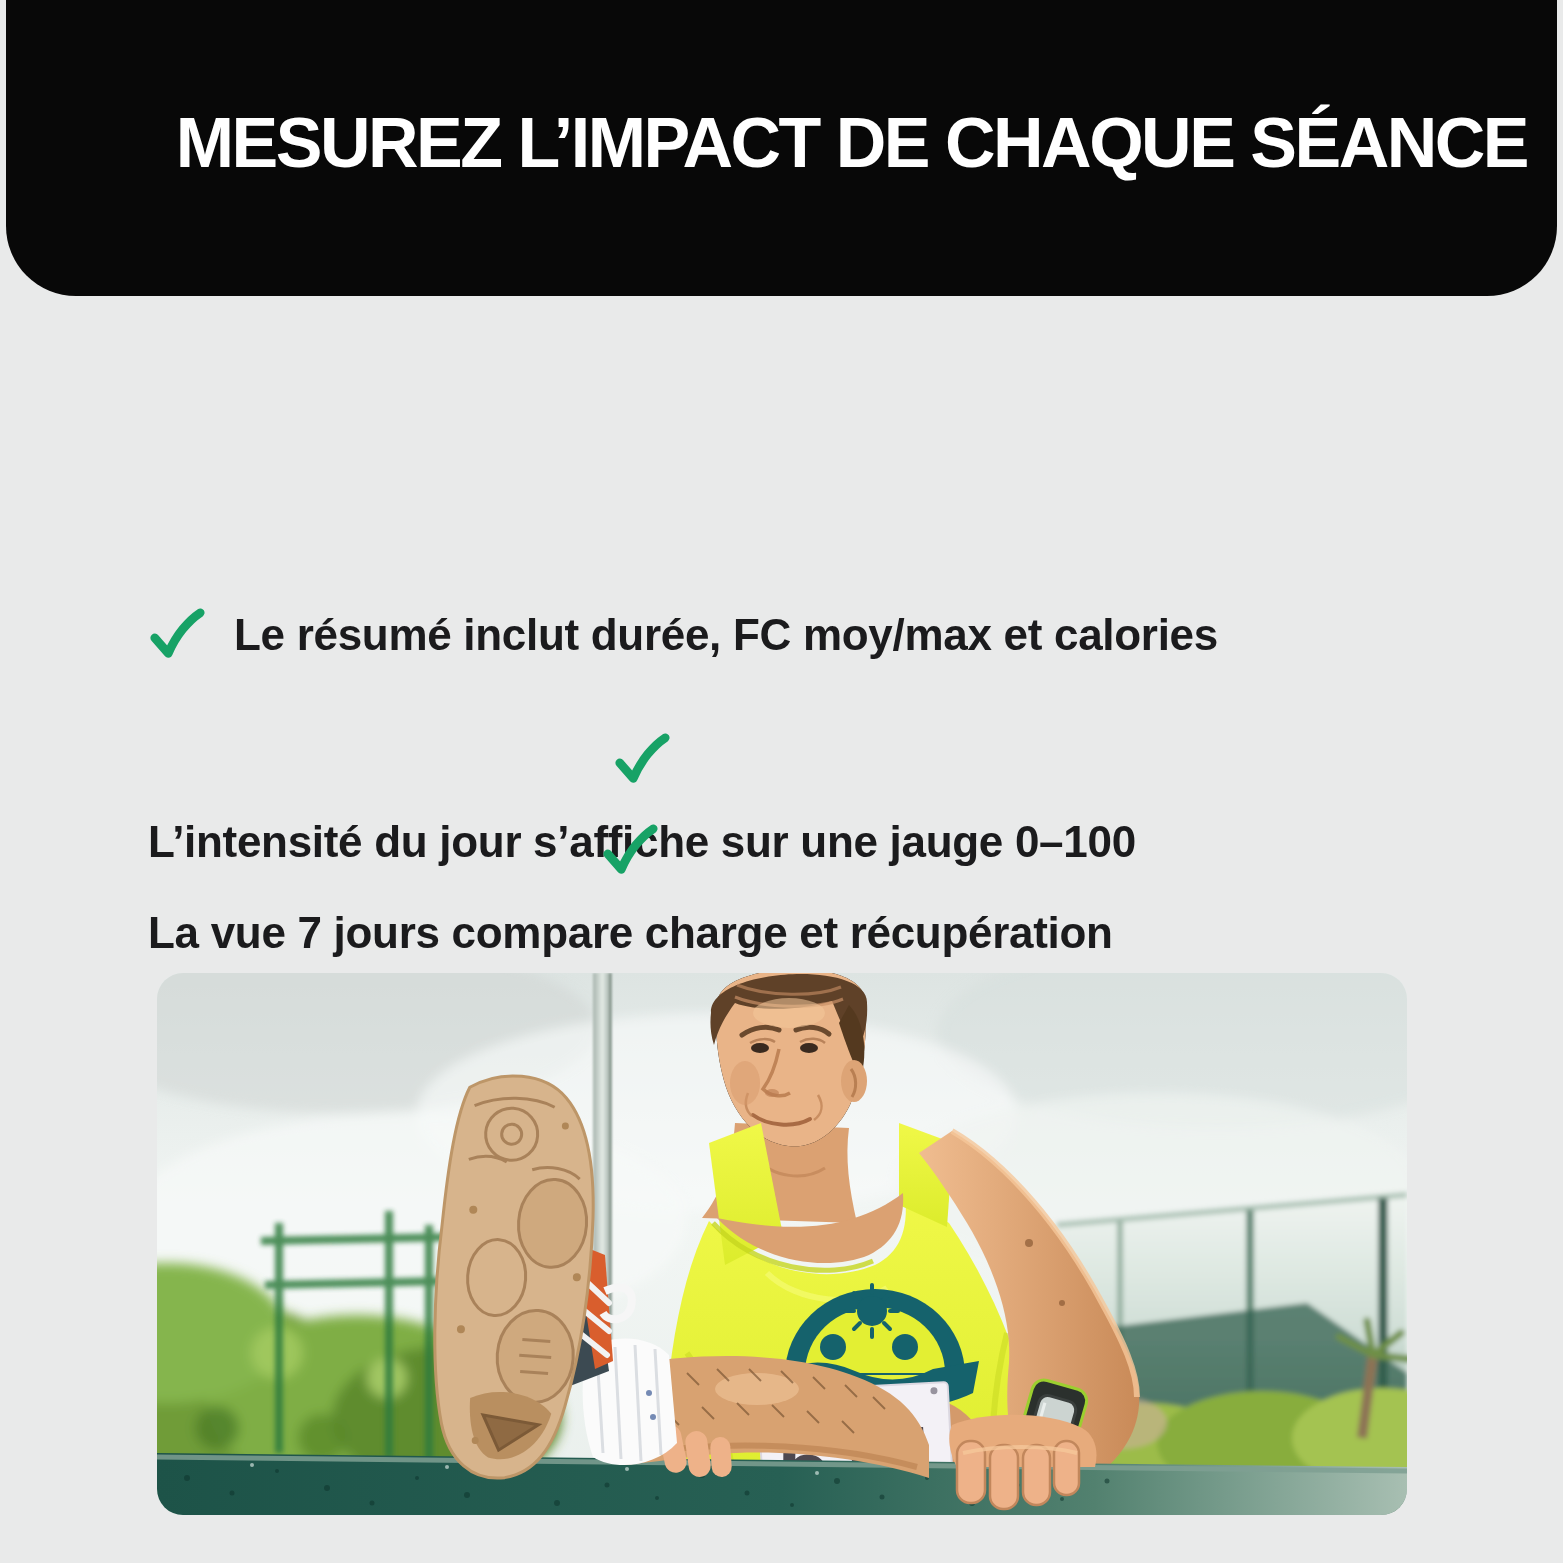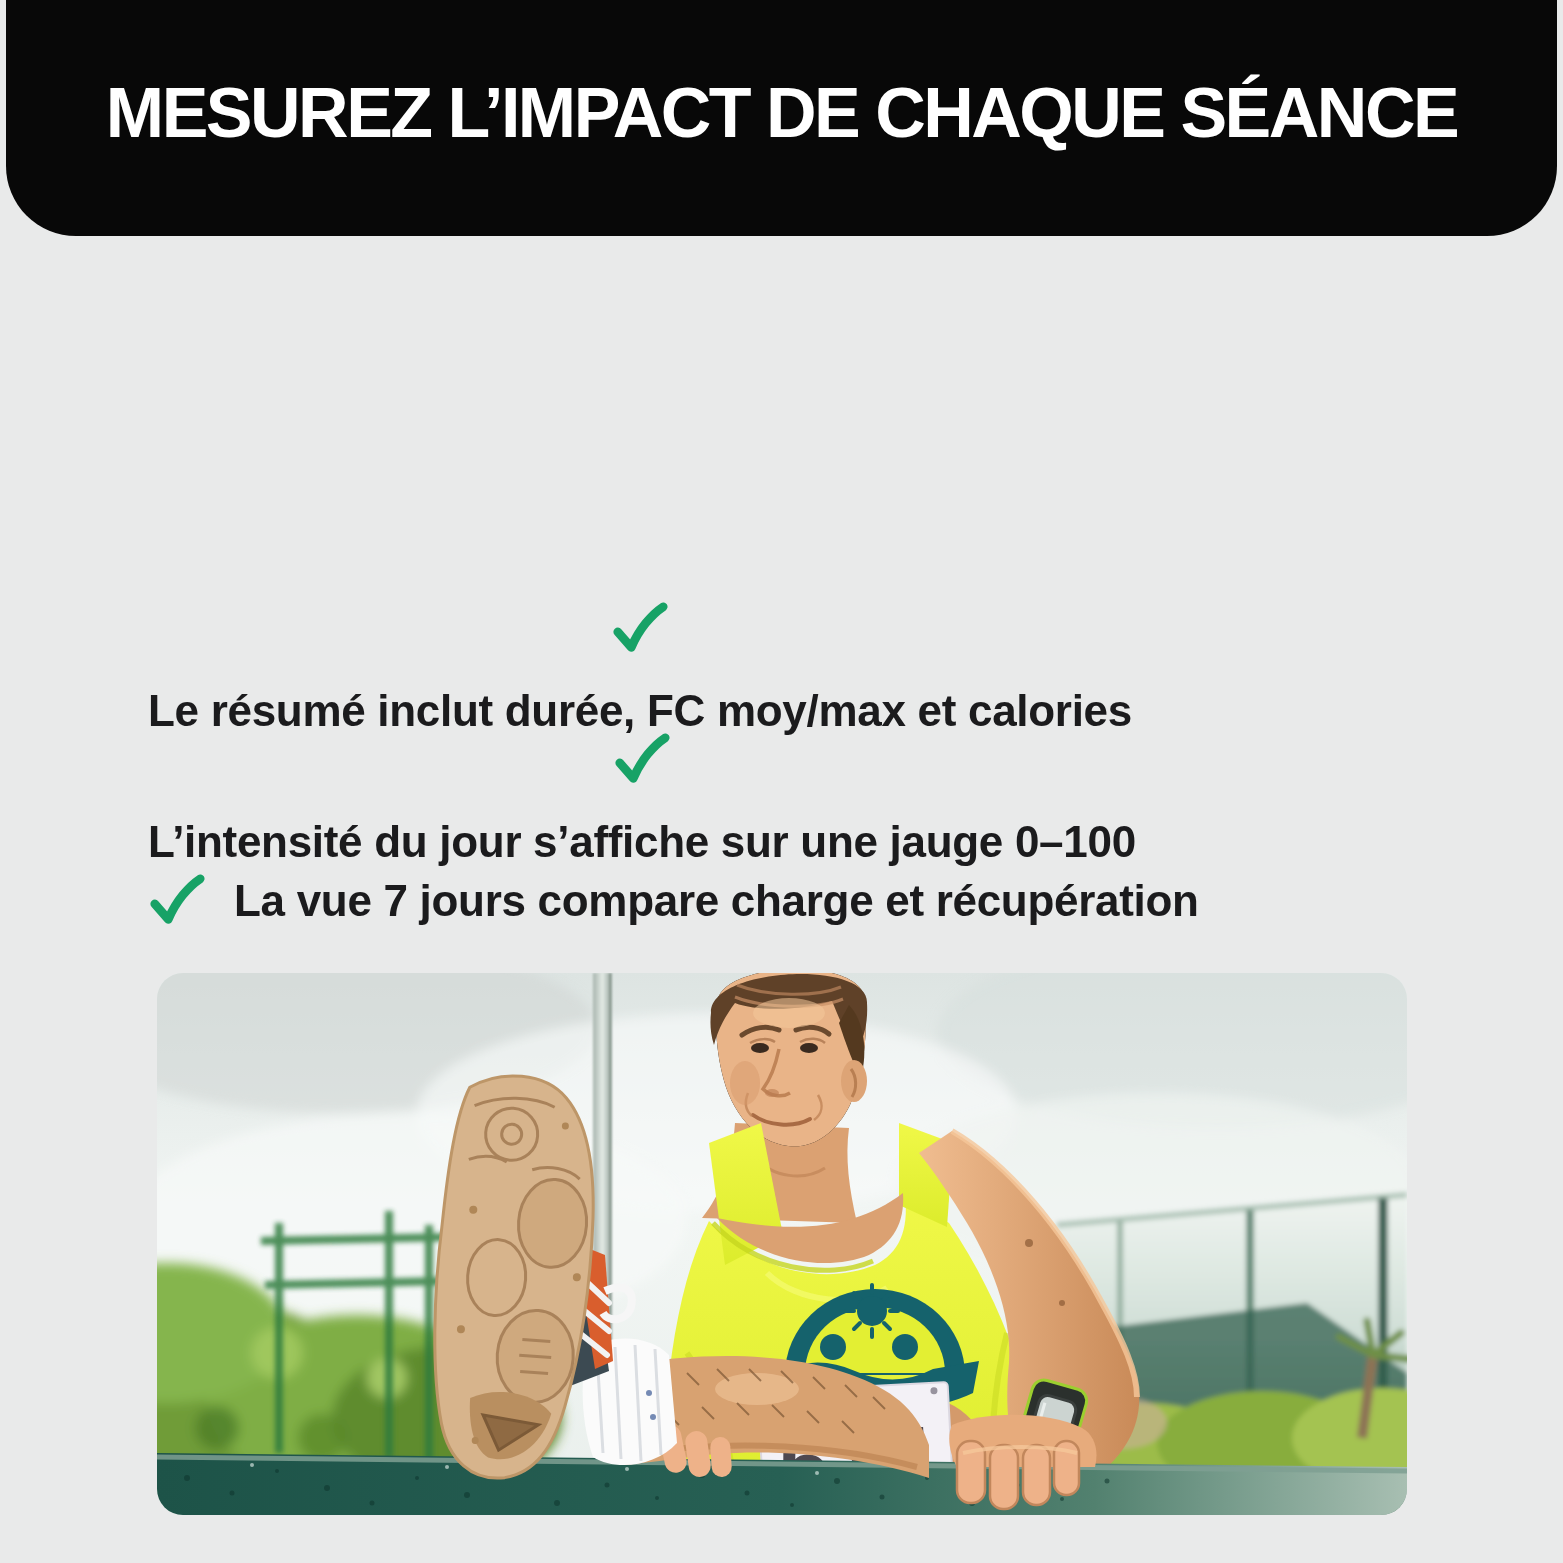--- a/index.html
+++ b/index.html
@@ -4,47 +4,47 @@
 <style>
   html,body{margin:0;padding:0;background:#cfcfcf;}
   .canvas{
     position:relative;width:1563px;height:1563px;overflow:hidden;
     background:var(--background,#e9eaea);
     font-family:"Liberation Sans",sans-serif;
     -webkit-font-smoothing:antialiased;
   }
   
   .banner{
-    position:absolute;left:6px;right:6px;top:0;height:236px;
+    position:absolute;left:6px;right:6px;top:0;height:296px;
     background:var(--banner-bg,#080808);
     border-radius:0 0 70px 70px;
-    display:flex;align-items:center;justify-content:center;
+    display:flex;align-items:center;justify-content:flex-end;
   }
   .banner h1{
     margin:0;padding:0 30px 10px 30px;
     color:var(--banner-text,#ffffff);
     font-size:70px;font-weight:bold;letter-spacing:-2.5px;
     white-space:nowrap;text-align:center;
   }
   
   .intro{
     position:absolute;left:155px;top:282px;width:950px;
     color:var(--text-color,#1b1b1d);
     font-size:47px;line-height:69px;font-weight:bold;letter-spacing:-0.3px;
   }
   
   .checklist{position:absolute;left:148px;top:0;width:1300px;}
   .check-item{
     position:absolute;left:0;display:flex;align-items:center;gap:28px;
     white-space:nowrap;color:var(--text-color,#1b1b1d);
     font-size:44px;font-weight:bold;letter-spacing:-0.3px;height:70px;
   }
-  .check-item.i0{top:600px;flex-direction:column;}
+  .check-item.i0{top:600px;}
   .check-item.i1{top:731px;flex-direction:column;}
-  .check-item.i2{top:866px;}
+  .check-item.i2{top:822px;flex-direction:column;}
   .check-icon{width:58px;height:58px;flex:0 0 58px;}
   .check-icon path{stroke:var(--check-color,#17a266);}
   
   .photo{
     position:absolute;left:157px;top:973px;width:1250px;height:542px;
     border-radius:26px;overflow:hidden;background:#eef3f1;
   }
   .photo svg{display:block;width:100%;height:100%;}
 </style>
 </head>

